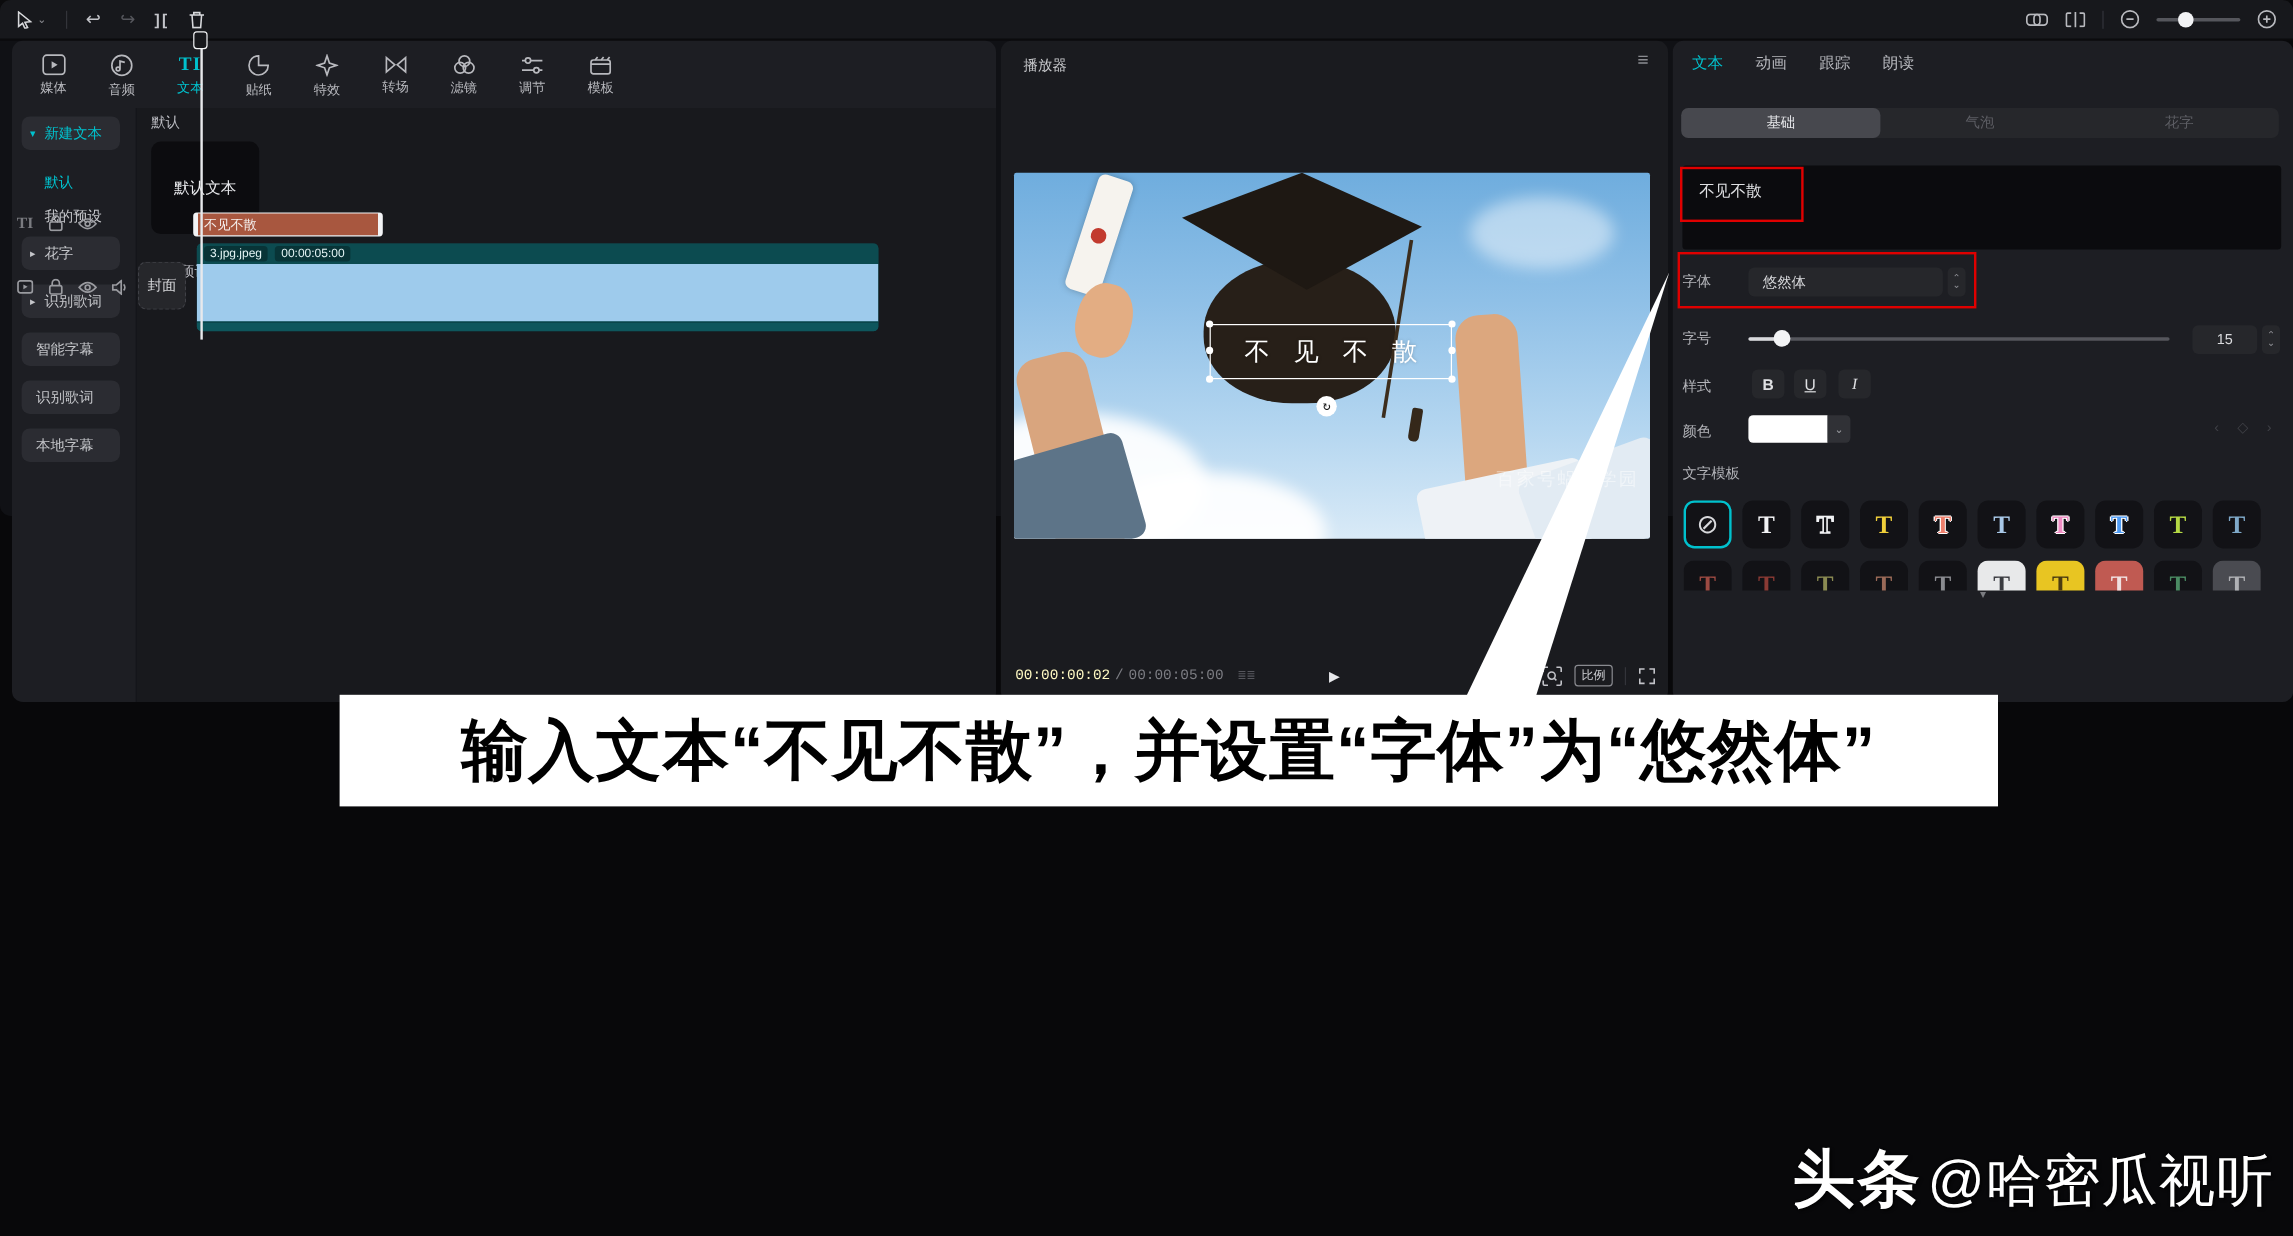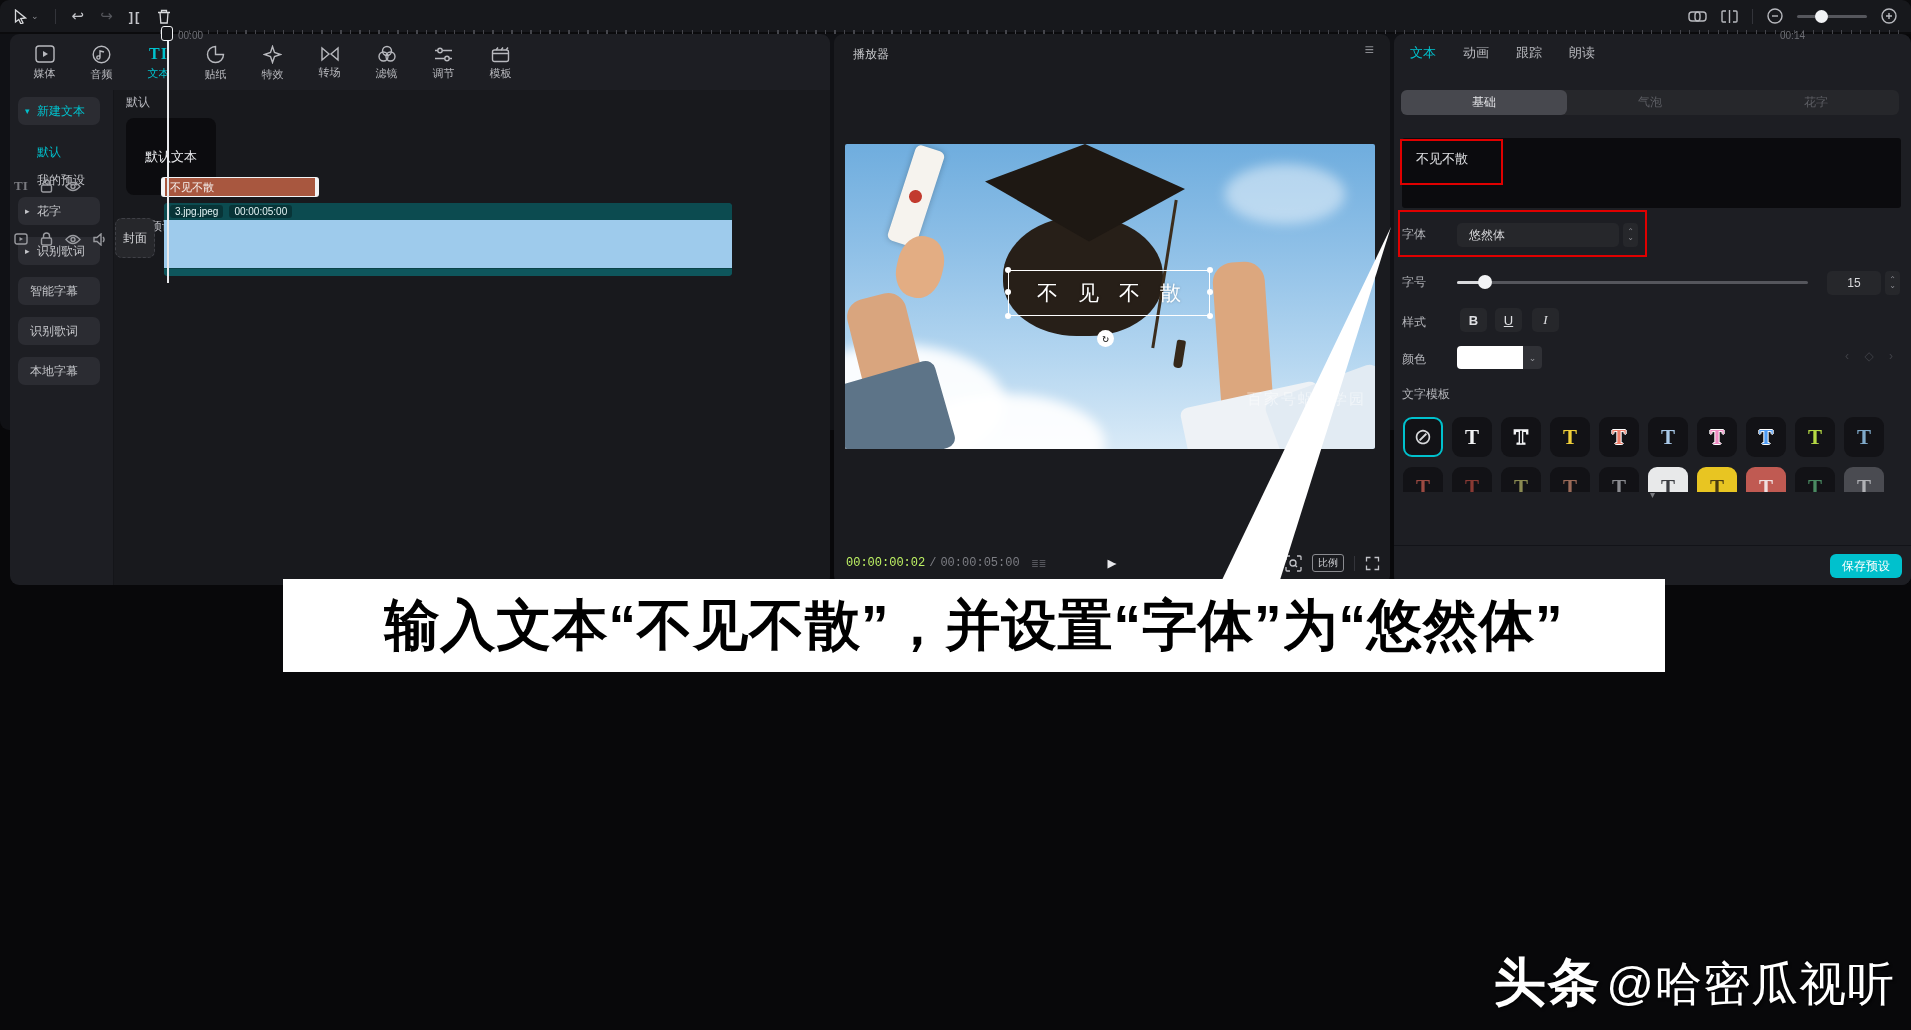--- a/index.html
+++ b/index.html
@@ -78,21 +78,21 @@
   .sleeve-right { position:absolute; left:340px; top:250px; width:140px; height:70px; background:#eef2f6; transform:rotate(-12deg); border-radius:8px;}
   .shoulder { position:absolute; left:428px; top:236px; width:120px; height:80px; background:#e2ebf3; transform:rotate(-20deg); border-radius:10px;}
   .overlay-box { position:absolute; left:163px; top:126px; width:202px; height:46px; border:1.5px solid #fff;
     display:flex; align-items:center; justify-content:center; }
   .overlay-text { color:#fff; font-size:21px; letter-spacing:20px; text-indent:20px; text-shadow:0 0 3px rgba(0,0,0,.25); white-space:nowrap;}
   .handle { position:absolute; width:6px; height:6px; border-radius:50%; background:#fff; }
   .rotate-handle { position:absolute; left:252px; top:186px; width:17px; height:17px; border-radius:50%; background:#fff;
     color:#1a1a1a; font-size:11px; display:flex; align-items:center; justify-content:center;}
   .photo-mark { position:absolute; left:402px; top:246px; color:rgba(255,255,255,.48); font-size:15px; letter-spacing:2px;}
   .pc-bar { position:absolute; left:0; right:0; top:514px; height:30px; display:flex; align-items:center; font-size:12px;}
-  .tc-cur { color:#bef264; } .tc-sep,.tc-tot { color:#7c7d83; }
+  .tc-cur { color:#fef9c3; } .tc-sep,.tc-tot { color:#7c7d83; }
   .play-btn { position:absolute; left:50%; transform:translateX(-50%); color:#e8e9ec; font-size:15px;}
   .pc-right { position:absolute; right:10px; display:flex; align-items:center; gap:10px; color:#c3c4c9;}
   .ratio-btn { border:1px solid #8a8b90; border-radius:3px; font-size:10px; padding:1px 5px; color:#d0d1d5;}
   .dim-grid { margin-left:12px; color:#55565c; letter-spacing:1px; font-size:11px;}
 
   
   .insp-tabs { position:absolute; left:16px; top:10px; display:flex; gap:27px; font-size:13px; color:#b7b8bd;}
   .insp-tab.active { color:#00c1cd; }
   .subtabs { position:absolute; left:7px; top:56px; width:498px; height:25px; background:#26272b; border-radius:6px; display:flex;}
   .subtab { flex:1; display:flex; align-items:center; justify-content:center; font-size:12px; color:#5d5e64;}
@@ -525,23 +525,20 @@
       <div class="ptile" style="color: rgb(74, 138, 98);">
         <span class="pt-label">T</span>
       </div>
 
       <div class="ptile" style="color: rgb(176, 177, 181); background: rgb(74, 75, 81);">
         <span class="pt-label">T</span>
       </div>
     </div>
   <div class="grid-collapse">▾</div>
 
-  <div class="insp-footer">
-    <div class="save-preset">保存预设</div>
-  </div>
 </div>
 
 <div class="timeline-panel">
   <div class="tl-toolbar">
     <div class="tl-left">
       <span style="display:flex;align-items:center;gap:4px">
         <svg width="13" height="15" viewBox="0 0 13 15">
             <path d="M1.5 1 L11.5 9 L6.8 9.6 L9 14 L6.8 14.8 L4.8 10.4 L1.5 13 Z" stroke="#d8d9dc" fill="none" stroke-width="1.3"></path>
           </svg>
         <span style="font-size:9px;color:#8a8b90">⌄</span>
@@ -570,25 +567,20 @@
       <div class="zoom-slider">
           <div class="zoom-thumb"></div>
         </div>
       <svg width="16" height="16" viewBox="0 0 16 16">
           <circle cx="8" cy="8" r="7" stroke="#b8b9be" fill="none" stroke-width="1.4"></circle>
           <path d="M5 8 h6 M8 5 v6" stroke="#b8b9be" stroke-width="1.4"></path>
         </svg>
     </div>
   </div>
 
-  <div class="ruler">
-    <div class="ticks"></div>
-    <span class="ruler-label" style="left:28px">00:00</span>
-    <span class="ruler-label" style="left:1630px">00:14</span>
-  </div>
 
   <div class="playhead-cap"></div>
   <div class="playhead-line"></div>
 
   <div class="trk-icons" style="left:14px; top:178px">
     <span class="ti-track">TI</span>
     <svg width="13" height="14" viewBox="0 0 13 14">
         <rect x="1.5" y="6" width="10" height="7" rx="1.5"></rect>
         <path d="M3.5 6 V4 a3 3 0 0 1 6 0 v2"></path>
       </svg>

